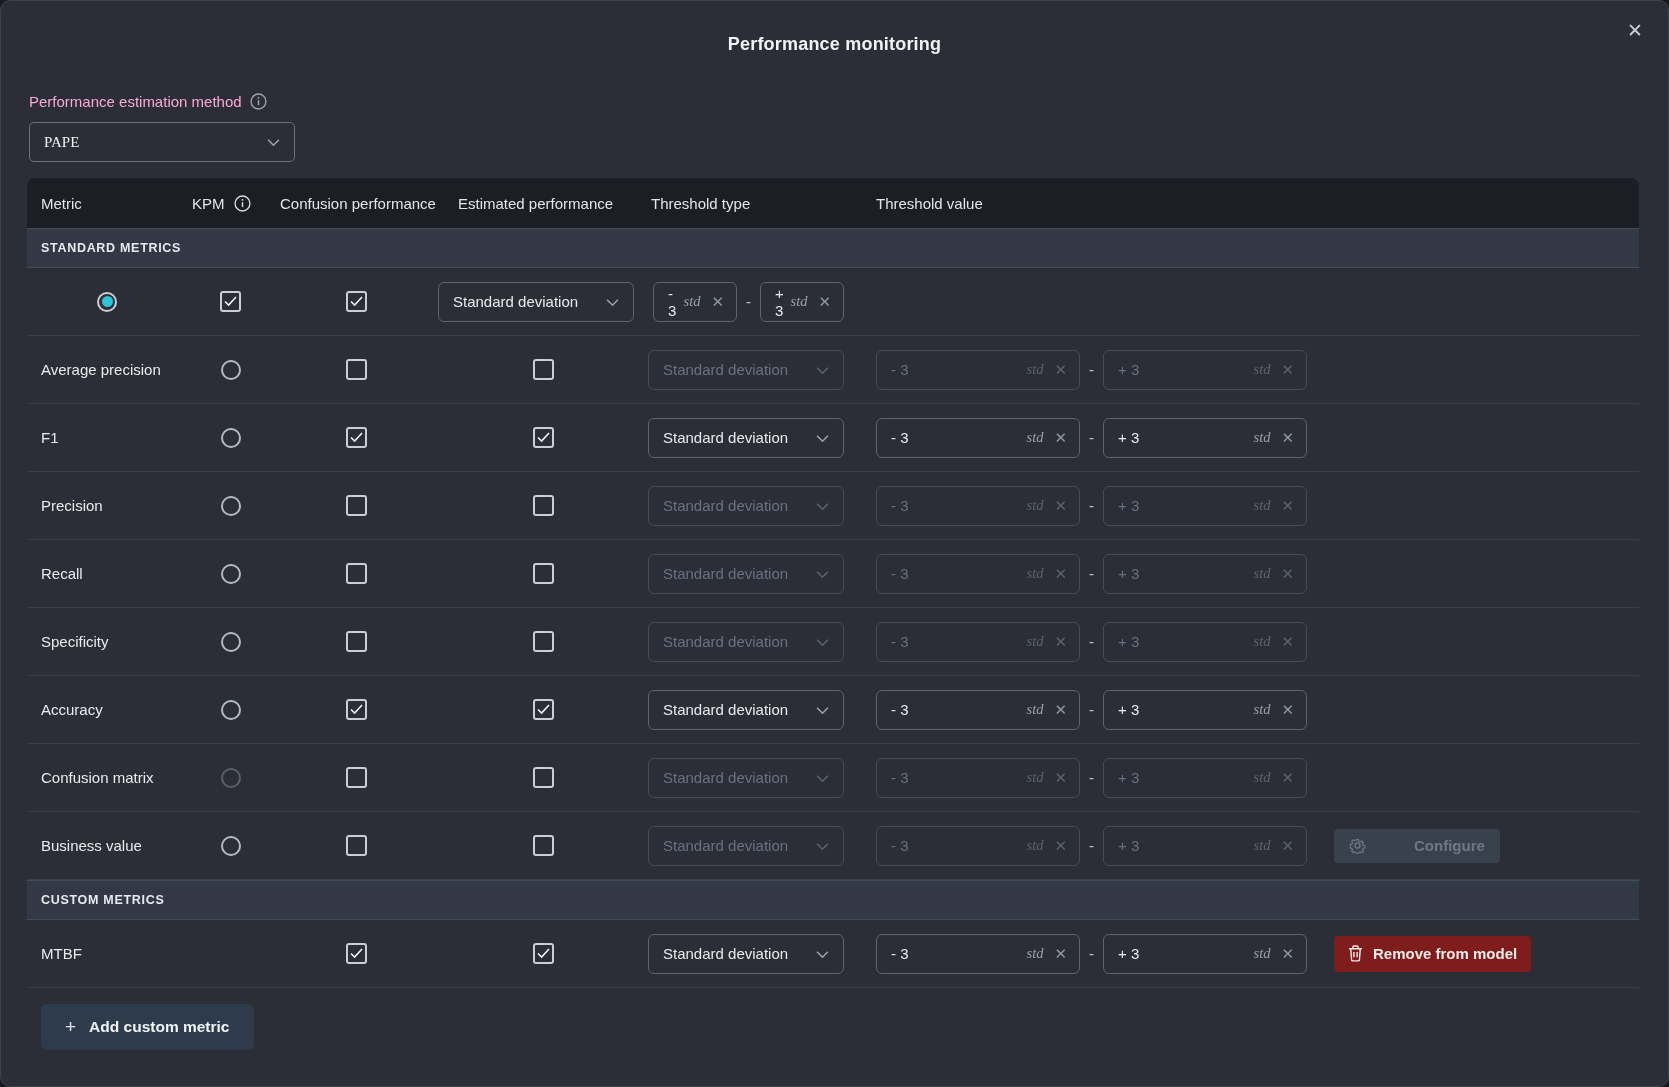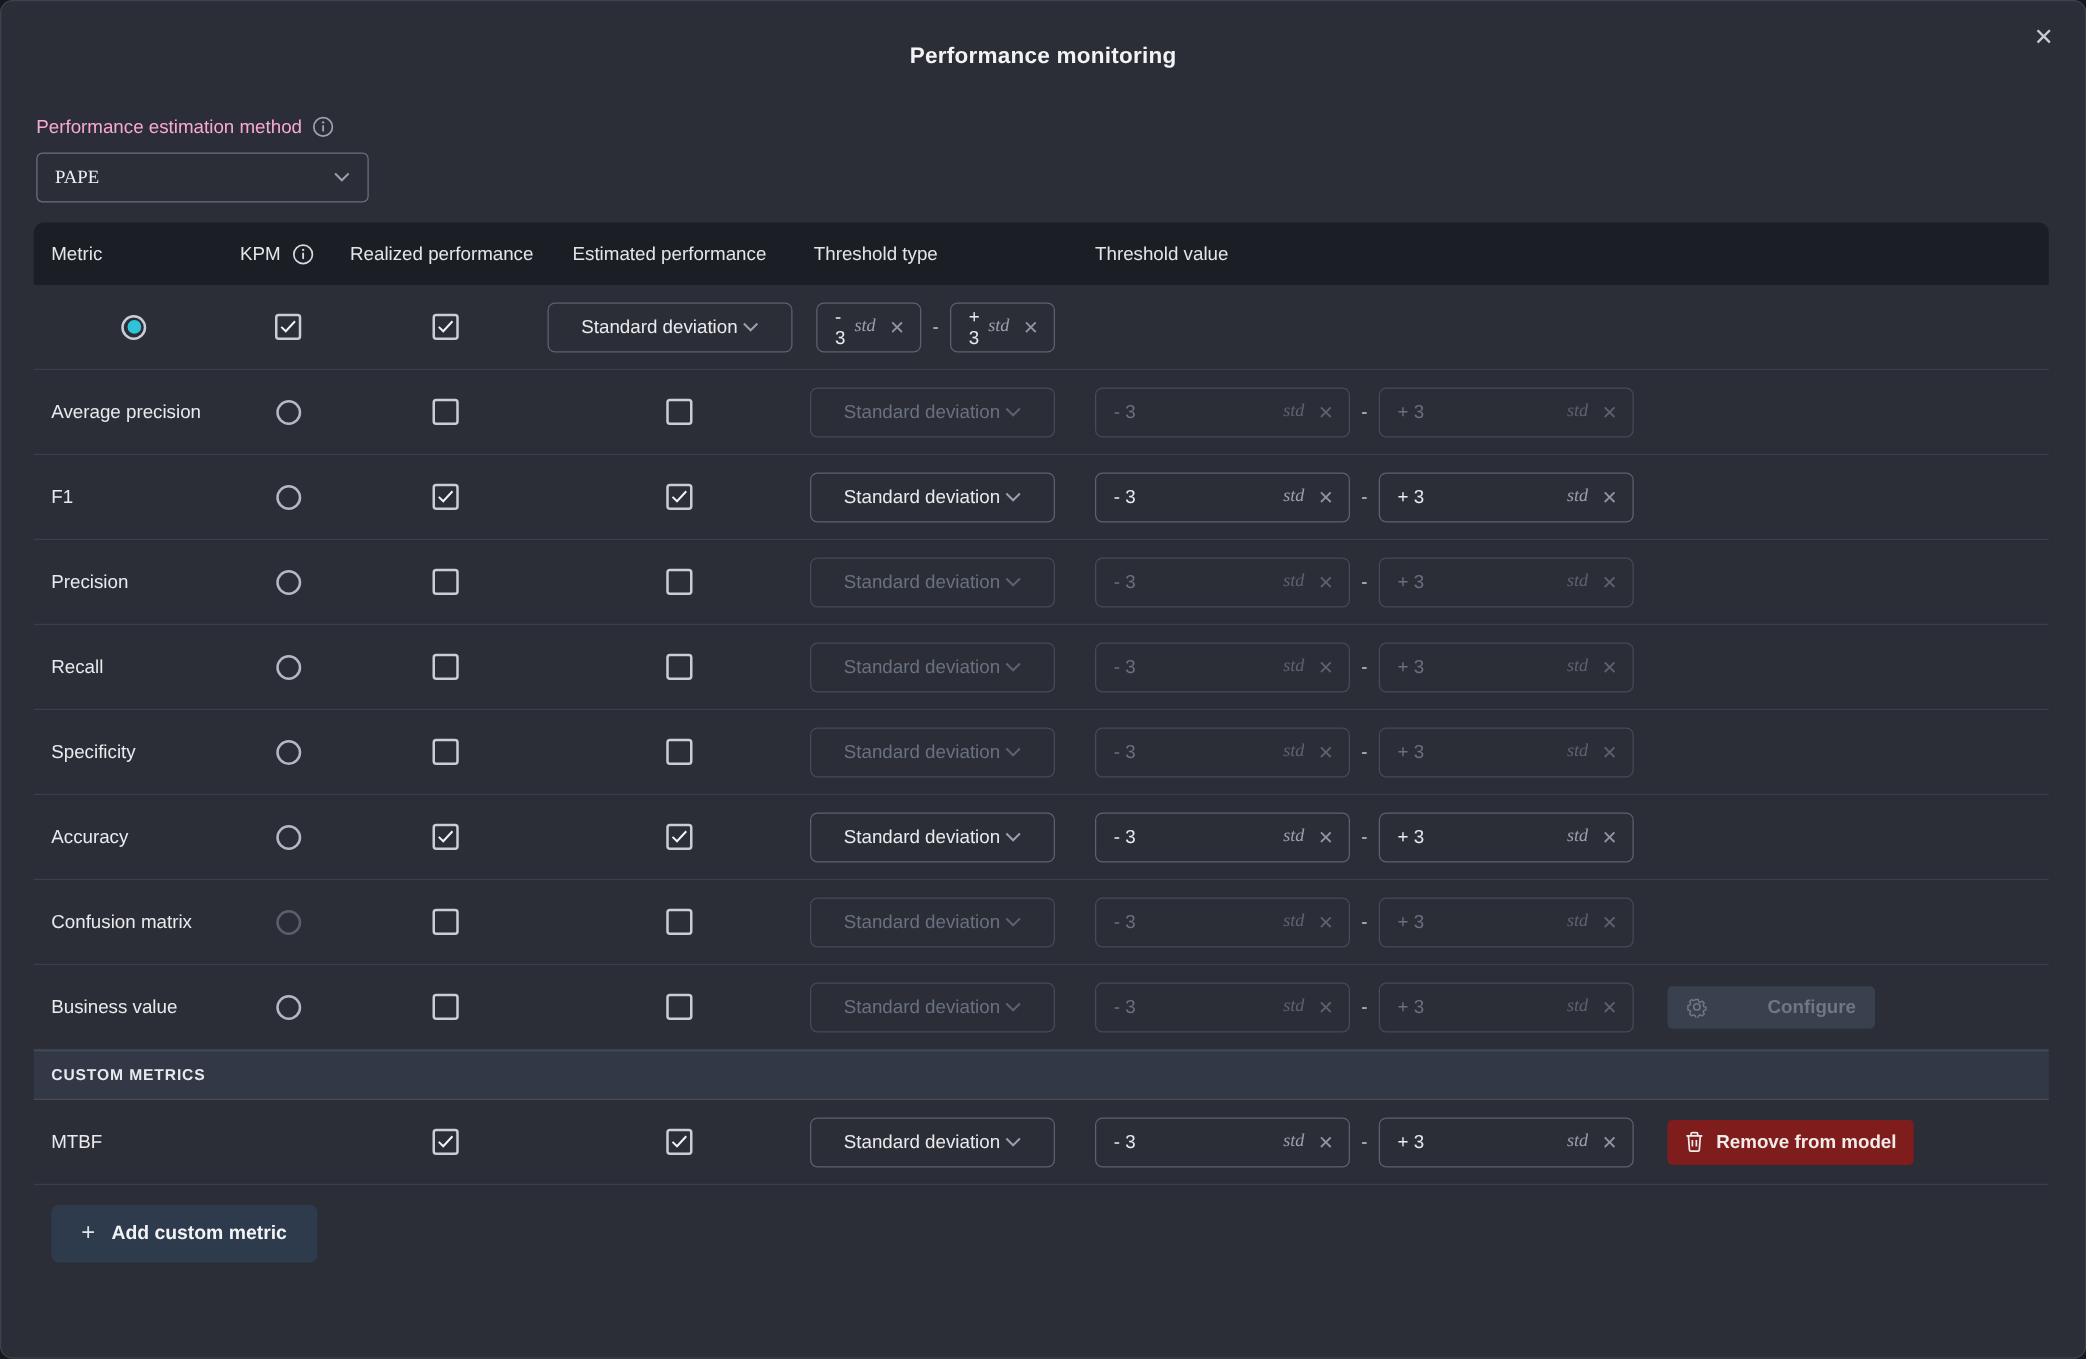--- a/index.html
+++ b/index.html
@@ -115,21 +115,21 @@
   
   .control {
     height: 40px; border-radius: 6px;
     border: 1px solid #5c6270;
     display: flex; align-items: center;
     font-size: 15px; color: #e9eaec;
     background: transparent;
   }
   .ttype-select {
     width: 196px; justify-content: space-between;
-    padding: 0 26px; cursor: pointer;
+    padding: 0 14px; cursor: pointer;
   }
   .tinput { width: 204px; padding: 0 12px 0 14px; cursor: text; }
   .tinput .val { flex: 1; }
   .tinput .unit { font-style: italic; font-size: 14.5px; color: #99a0ab; margin-right: 11px; font-family: "Liberation Serif", serif; }
   .tinput .clear { color: #8f97a3; font-size: 15px; cursor: pointer; }
   .range-sep { margin: 0 9px; color: #c4c8cf; font-size: 15px; }
   .chevron { color: #9aa0aa; }
   
   .row.disabled .control { border-color: #454b57; color: #697180; }
   .row.disabled .tinput .unit { color: #5c636e; }
@@ -198,27 +198,30 @@
       <div class="th c2">
         <span>KPM</span>
         <span class="info-icon">
           <svg width="17" height="17" viewBox="0 0 16 16">
               <circle cx="8" cy="8" r="7" fill="none" stroke="#d5d8dd" stroke-width="1.3"></circle>
               <circle cx="8" cy="4.6" r="0.9" fill="#d5d8dd"></circle>
               <rect x="7.3" y="6.6" width="1.4" height="5" rx="0.7" fill="#d5d8dd"></rect>
             </svg>
         </span>
       </div>
-      <div class="th c3">Realized performance</div>
+      <div class="th c3">Confusion performance</div>
       <div class="th c4">Estimated performance</div>
       <div class="th c5">Threshold type</div>
       <div class="th c6">Threshold value</div>
     </div>
 
     <div id="table-body">
+  <div class="section-row">
+    <span>STANDARD METRICS</span>
+  </div>
 
   <div class="grid-row row enabled">
     <div class="cell center">
       <span class="radio selected"></span>
     </div>
     <div class="cell center">
       <span class="checkbox checked">
         <svg width="13" height="11" viewBox="0 0 13 11">
                 <polyline points="1,5.5 4.6,9 12,1" fill="none" stroke="#f2f3f4" stroke-width="1.6"></polyline>
               </svg>

